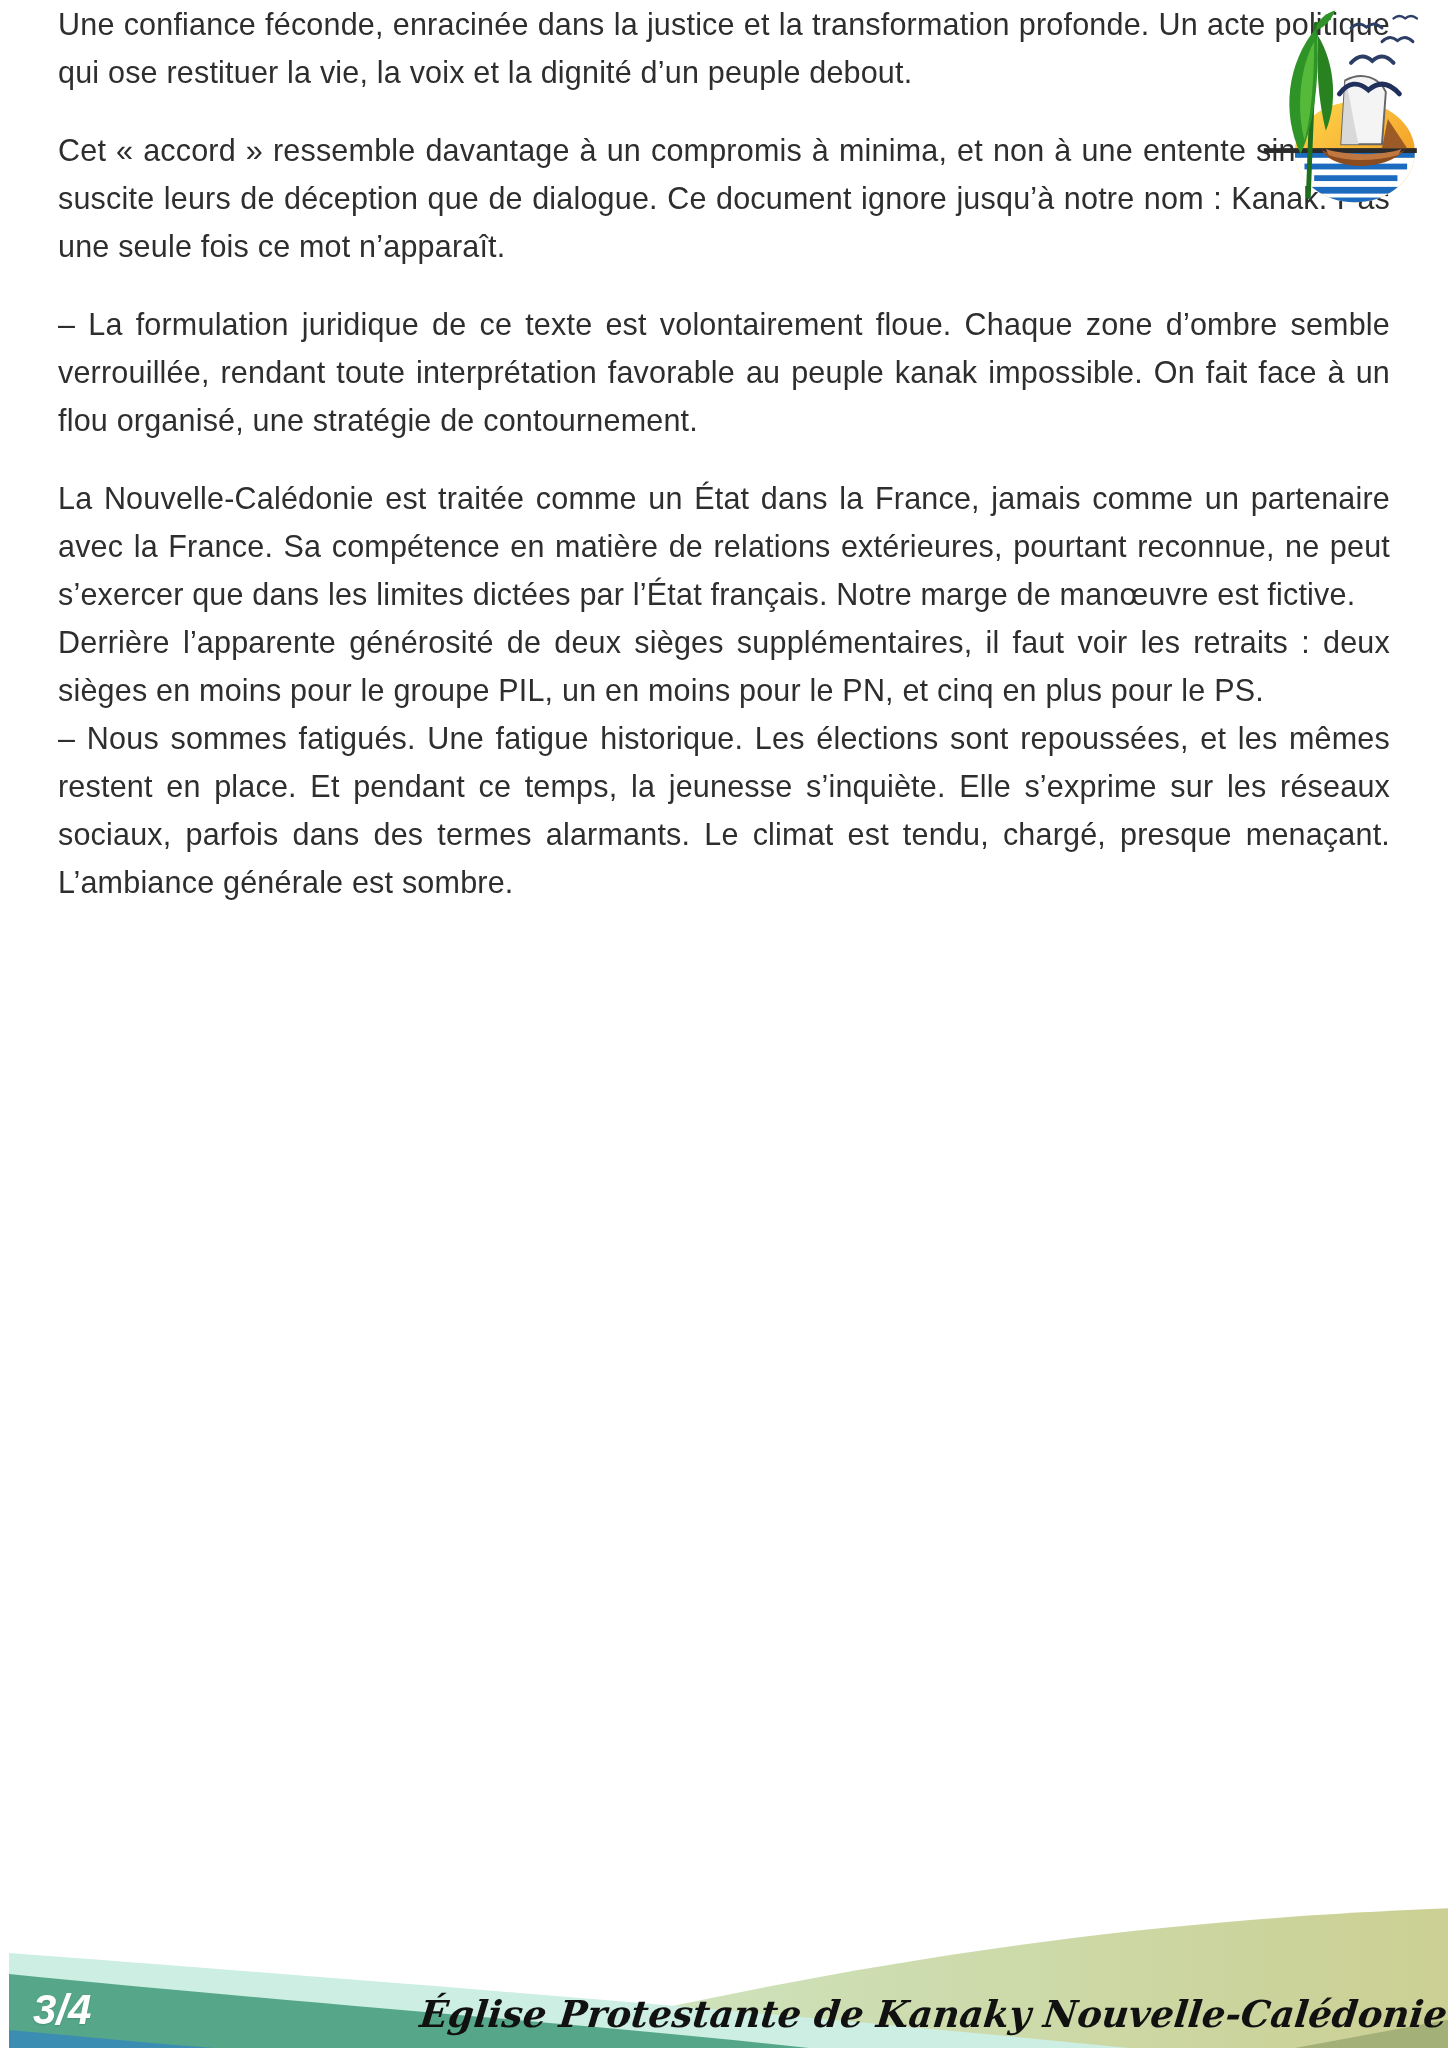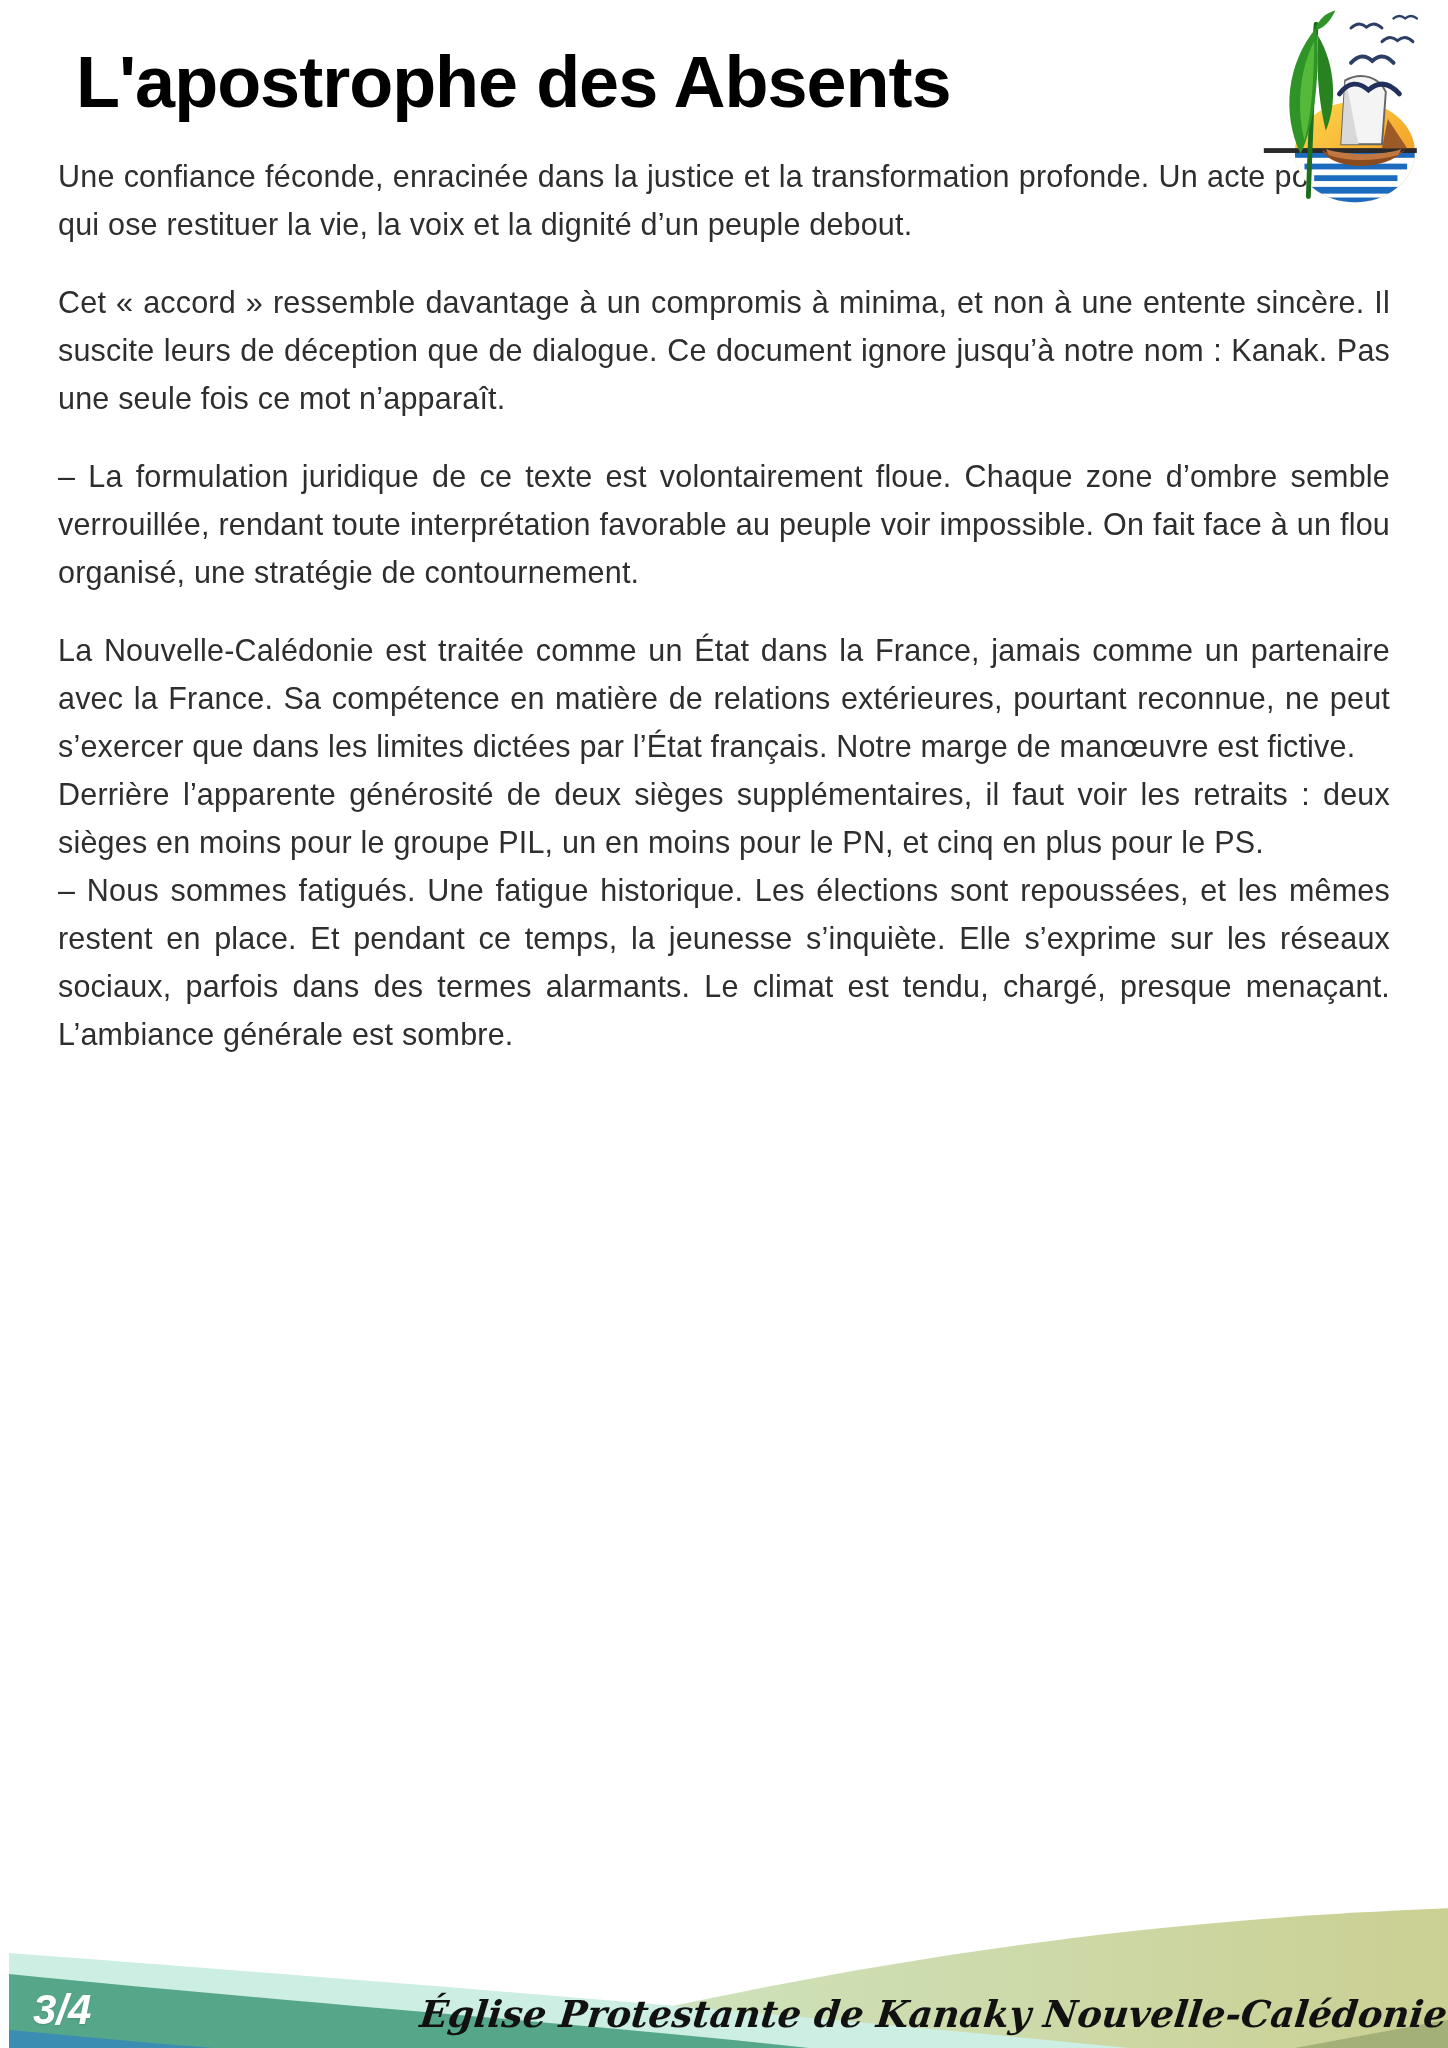--- a/index.html
+++ b/index.html
@@ -54,21 +54,20 @@
     color:var(--footer_script_text,#111);
     transform:skewX(-6deg);
     white-space:nowrap;
   }
 </style>
 </head>
 <body>
 
 <div class="page">
 
-  <h1 class="title">L'apostrophe des Absents</h1>
 
   <div class="logo">
     <svg width="184" height="200" viewBox="0 0 190 205" xmlns="http://www.w3.org/2000/svg">
       <defs>
         <linearGradient id="sunGrad" x1="0" y1="0" x2="1" y2="1">
           <stop offset="0" stop-color="#ffd94d"></stop>
           <stop offset="1" stop-color="#ef8f1c"></stop>
         </linearGradient>
         <clipPath id="sunClip">
             <ellipse cx="100" cy="150" rx="62" ry="52"></ellipse>
@@ -106,21 +105,21 @@
         <path d="M128 36 Q136 28 144 35 Q152 28 160 36" stroke-width="3"></path>
         <path d="M96 58 Q107 46 118 56 Q129 46 140 58" stroke-width="4"></path>
         <path d="M84 90 Q98 72 114 86 Q130 72 146 90" stroke-width="5" stroke="#20305a"></path>
       </g>
     </svg>
   </div>
 
   <main class="content">
     <p class="para gap">Une confiance féconde, enracinée dans la justice et la transformation profonde. Un acte politique qui ose restituer la vie, la voix et la dignité d’un peuple debout.</p>
     <p class="para gap">Cet « accord » ressemble davantage à un compromis à minima, et non à une entente sincère. Il suscite leurs de déception que de dialogue. Ce document ignore jusqu’à notre nom : Kanak. Pas une seule fois ce mot n’apparaît.</p>
-    <p class="para gap">– La formulation juridique de ce texte est volontairement floue. Chaque zone d’ombre semble verrouillée, rendant toute interprétation favorable au peuple voir impossible. On fait face à un flou organisé, une stratégie de contournement.</p>
+    <p class="para gap">– La formulation juridique de ce texte est volontairement floue. Chaque zone d’ombre semble verrouillée, rendant toute interprétation favorable au peuple kanak impossible. On fait face à un flou organisé, une stratégie de contournement.</p>
     <p class="para">La Nouvelle-Calédonie est traitée comme un État dans la France, jamais comme un partenaire avec la France. Sa compétence en matière de relations extérieures, pourtant reconnue, ne peut s’exercer que dans les limites dictées par l’État français. Notre marge de manœuvre est fictive.</p>
     <p class="para">Derrière l’apparente générosité de deux sièges supplémentaires, il faut voir les retraits : deux sièges en moins pour le groupe PIL, un en moins pour le PN, et cinq en plus pour le PS.</p>
     <p class="para">– Nous sommes fatigués. Une fatigue historique. Les élections sont repoussées, et les mêmes restent en place. Et pendant ce temps, la jeunesse s’inquiète. Elle s’exprime sur les réseaux sociaux, parfois dans des termes alarmants. Le climat est tendu, chargé, presque menaçant. L’ambiance générale est sombre.</p>
   </main>
 
   <div class="footer">
     <svg width="1448" height="240" viewBox="0 0 1448 240" preserveAspectRatio="none" xmlns="http://www.w3.org/2000/svg">
       <defs>
         <linearGradient id="oliveGrad" x1="0" y1="0" x2="1" y2="0">
           <stop offset="0" stop-color="#cfe7c6"></stop>

